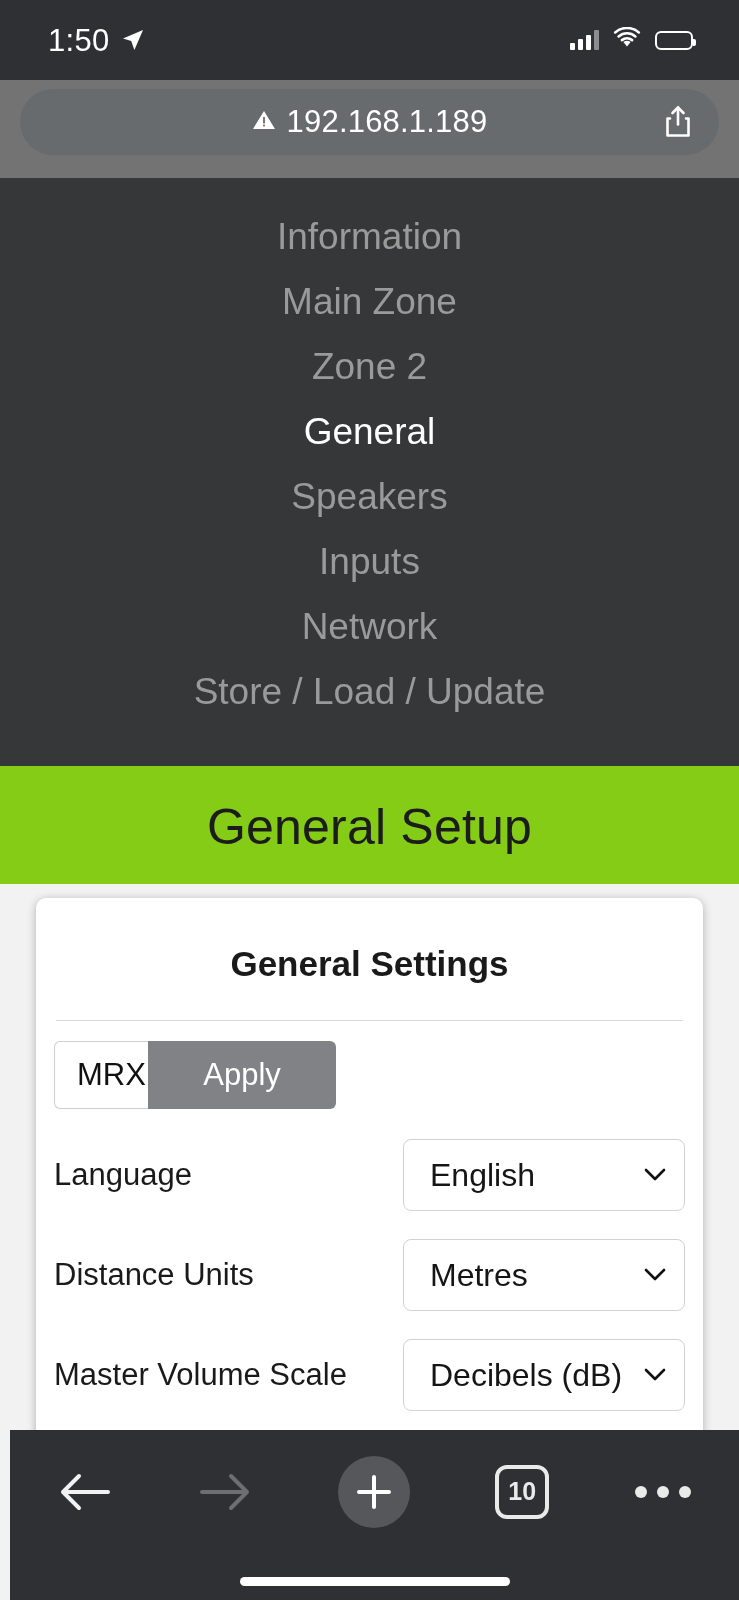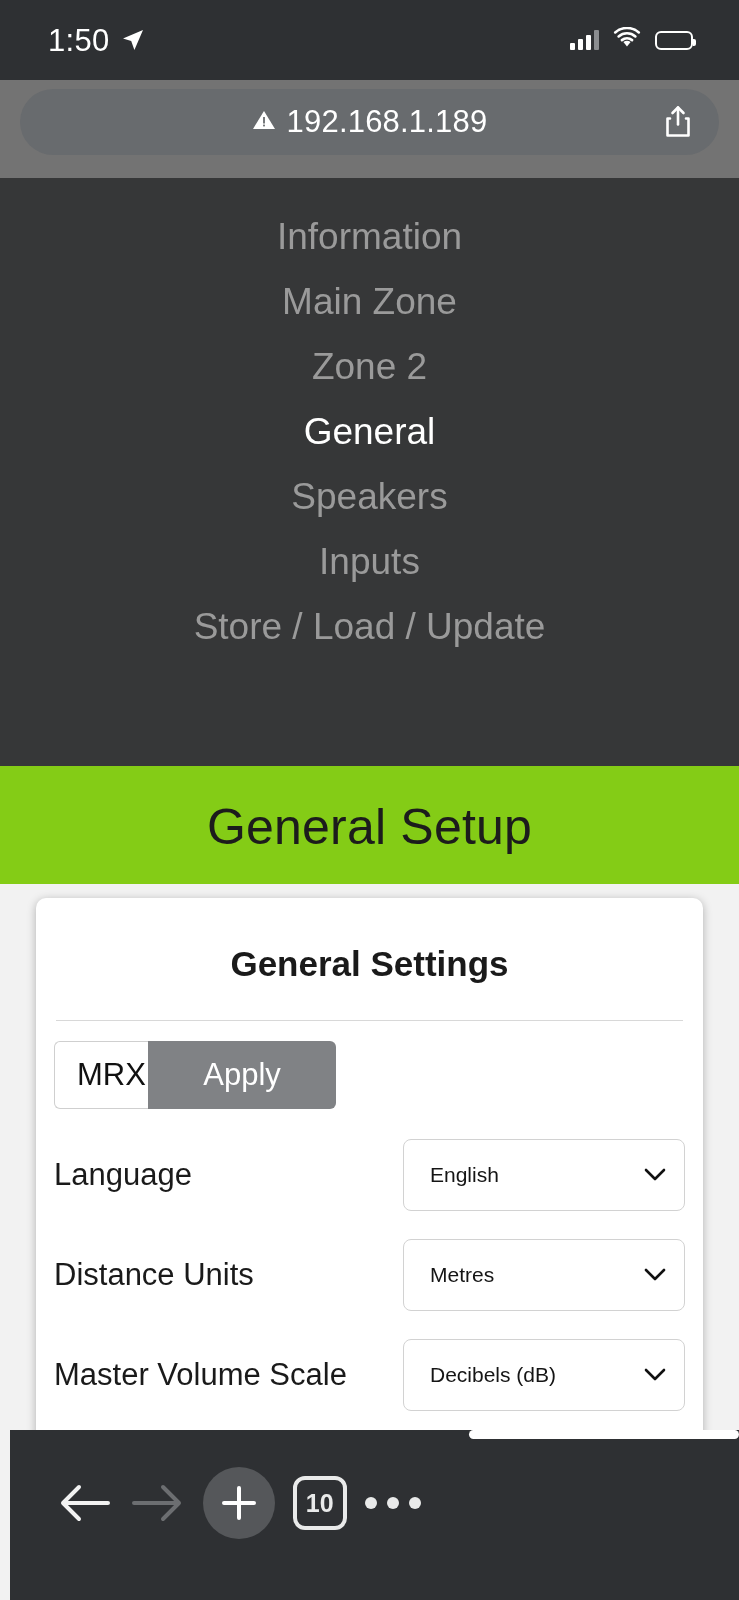--- a/index.html
+++ b/index.html
@@ -129,28 +129,28 @@
     font-size: 31px; cursor: pointer;
     font-family: "Liberation Sans", sans-serif;
   }
 
   .select {
     width: 282px; height: 72px;
     border: 1px solid #d2d2d2; border-radius: 8px;
     background: #fff; display: flex; align-items: center;
     padding: 0 18px 0 26px; position: relative;
   }
-  .select-value { font-size: 21px; color: #151515; text-align: right; }
+  .select-value { font-size: 32px; color: #151515; text-align: right; }
   .chev { margin-left: auto; display: flex; align-items: center; }
 
   
   .toolbar {
     position: absolute; left: 10px; right: 0; bottom: 0;
     height: 170px; background: #2e3033;
-    display: flex; flex-direction: row;
+    display: flex; flex-direction: column;
   }
   .toolbar-row {
     flex: 1 1 auto; display: flex; align-items: center;
     justify-content: space-between;
     padding: 0 48px 24px 48px;
   }
   .tb-btn { display: flex; align-items: center; justify-content: center; }
   .plus-circle {
     width: 72px; height: 72px; border-radius: 50%;
     background: #55575a; display: flex;
@@ -222,20 +222,21 @@
     </div>
   </div>
 
   <nav class="nav">
     <div class="nav-item">Information</div>
     <div class="nav-item">Main Zone</div>
     <div class="nav-item">Zone 2</div>
     <div class="nav-item active">General</div>
     <div class="nav-item">Speakers</div>
     <div class="nav-item">Inputs</div>
+    <div class="nav-item">Network</div>
     <div class="nav-item">Store / Load / Update</div>
   </nav>
 
   <main class="page">
     <h1 class="page-title">General Setup</h1>
     <div class="page-bg"></div>
 
     <section class="card">
       <h2 class="card-title">General Settings</h2>
       <div class="divider"></div>

